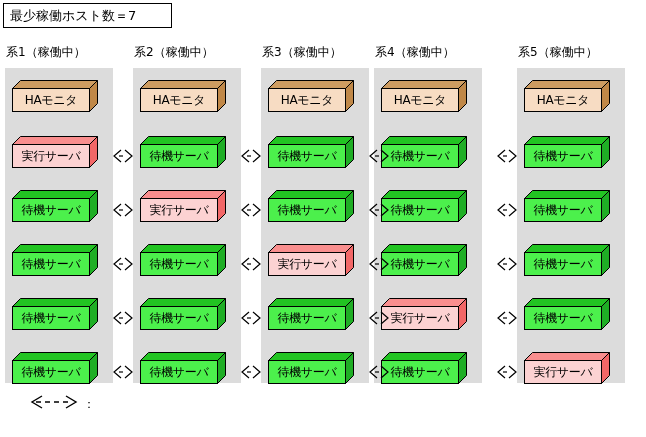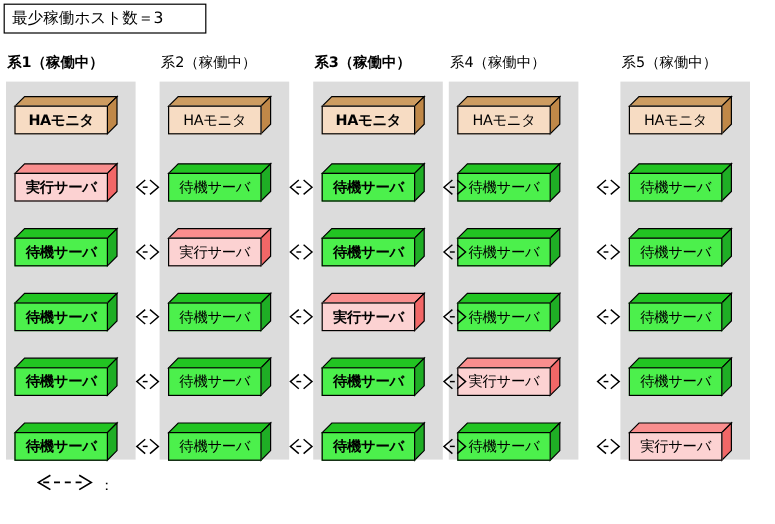--- a/index.html
+++ b/index.html
@@ -126,25 +126,25 @@
   }
   #legend .legend-arrow-glyph {
     display: inline-block;
     margin-right: 1px;
   }
 </style>
 </head>
 <body>
 
 <div id="title-box">
-  <span class="title-text">最少稼働ホスト数＝3</span>
+  <span class="title-text">最少稼働ホスト数＝7</span>
 </div>
 
 <div id="diagram">
-    <div class="column" style="left: 5px; font-weight: bold;">
+    <div class="column" style="left: 5px;">
       <div class="column-header">系1（稼働中）</div>
       <div class="column-panel" style="background: rgb(220, 220, 220);">
         <div class="box3d" style="top: 12px;">
           <svg class="shell" viewBox="0 0 86 32">
             <polygon points="0.5,8.5 8.5,0.5 85.5,0.5 77.5,8.5" fill="#cd9c61" stroke="#000000" stroke-width="1"></polygon>
             <polygon points="77.5,8.5 85.5,0.5 85.5,23.5 77.5,31.5" fill="#c08848" stroke="#000000" stroke-width="1"></polygon>
           </svg>
           <div class="face-front" style="background: rgb(247, 220, 195);">
             <span class="box-label">HAモニタ</span>
           </div>
@@ -248,21 +248,21 @@
           <svg class="shell" viewBox="0 0 86 32">
             <polygon points="0.5,8.5 8.5,0.5 85.5,0.5 77.5,8.5" fill="#22c422" stroke="#000000" stroke-width="1"></polygon>
             <polygon points="77.5,8.5 85.5,0.5 85.5,23.5 77.5,31.5" fill="#1fae25" stroke="#000000" stroke-width="1"></polygon>
           </svg>
           <div class="face-front" style="background: rgb(76, 240, 76);">
             <span class="box-label">待機サーバ</span>
           </div>
         </div>
       </div>
     </div>
-    <div class="column" style="left: 261px; font-weight: bold;">
+    <div class="column" style="left: 261px;">
       <div class="column-header">系3（稼働中）</div>
       <div class="column-panel" style="background: rgb(220, 220, 220);">
         <div class="box3d" style="top: 12px;">
           <svg class="shell" viewBox="0 0 86 32">
             <polygon points="0.5,8.5 8.5,0.5 85.5,0.5 77.5,8.5" fill="#cd9c61" stroke="#000000" stroke-width="1"></polygon>
             <polygon points="77.5,8.5 85.5,0.5 85.5,23.5 77.5,31.5" fill="#c08848" stroke="#000000" stroke-width="1"></polygon>
           </svg>
           <div class="face-front" style="background: rgb(247, 220, 195);">
             <span class="box-label">HAモニタ</span>
           </div>

